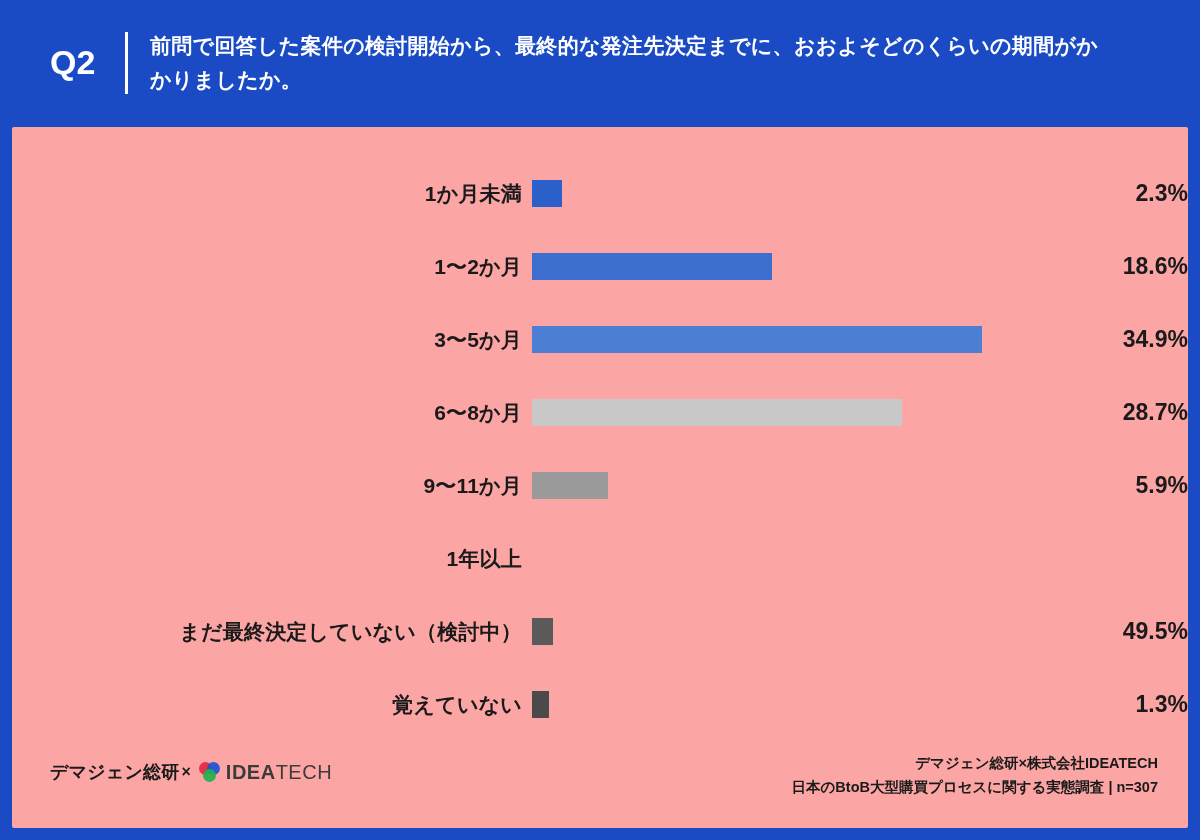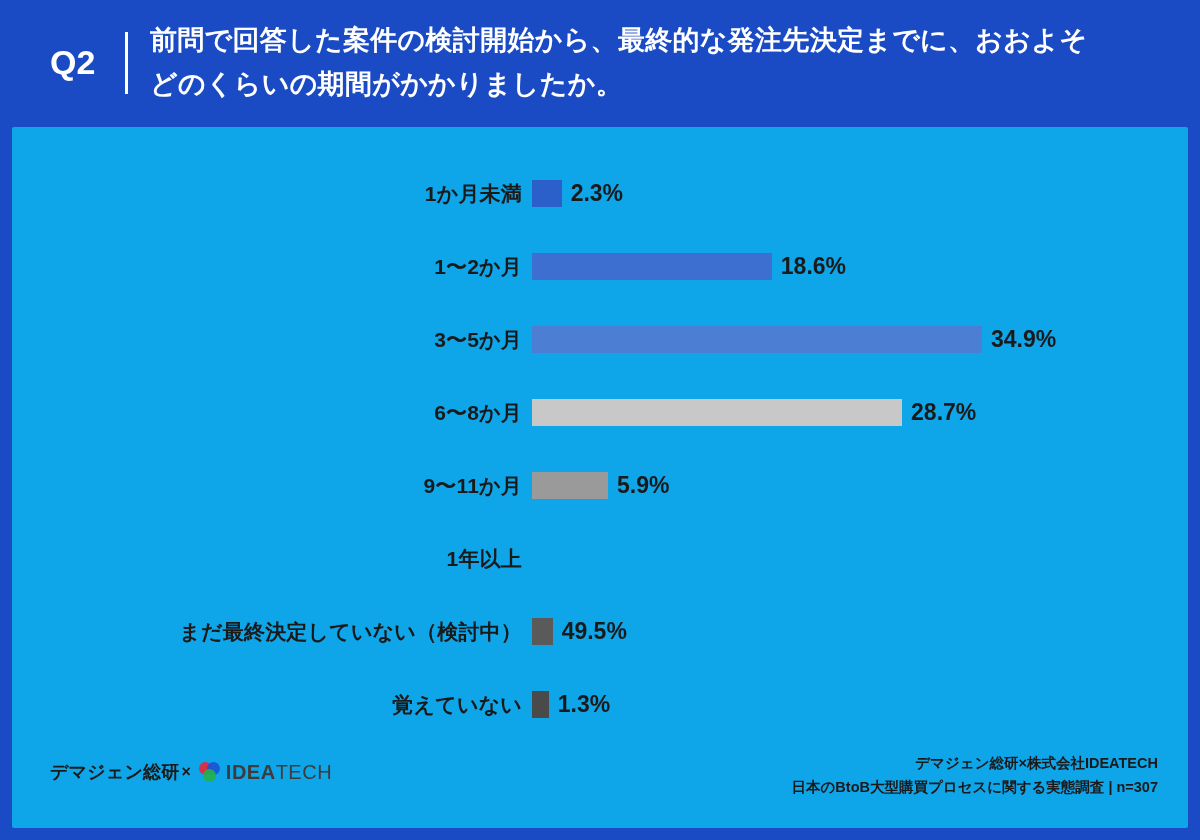--- a/index.html
+++ b/index.html
@@ -34,33 +34,33 @@
   }
   .q-divider {
     width: 3px;
     height: 62px;
     background: #ffffff;
     margin-right: 22px;
     flex: 0 0 auto;
   }
   .q-text {
     color: #ffffff;
-    font-size: 27px;
+    font-size: 21px;
     font-weight: bold;
     line-height: 1.6;
     letter-spacing: 0.3px;
     max-width: 960px;
   }
 
   
   .card {
     position: absolute;
     left: 12px; top: 127px;
     width: 1176px; height: 701px;
-    background: #0ea5e9;
+    background: #fca5a5;
     border-radius: 2px;
   }
 
   
   .chart {
     position: absolute;
     left: 0; top: 22px;
     width: 1176px;
     height: 600px;
     padding-top: 8px;
@@ -77,20 +77,21 @@
     font-size: 21px;
     font-weight: bold;
     color: #1a1a1a;
     letter-spacing: 0.2px;
     white-space: nowrap;
   }
   .bar-wrap {
     display: flex;
     align-items: center;
     flex: 1 1 auto;
+    justify-content: space-between;
   }
   .bar {
     height: 27px;
     border-radius: 0;
   }
   .bar-value {
     font-size: 23px;
     font-weight: bold;
     color: #1a1a1a;
     margin-left: 9px;

